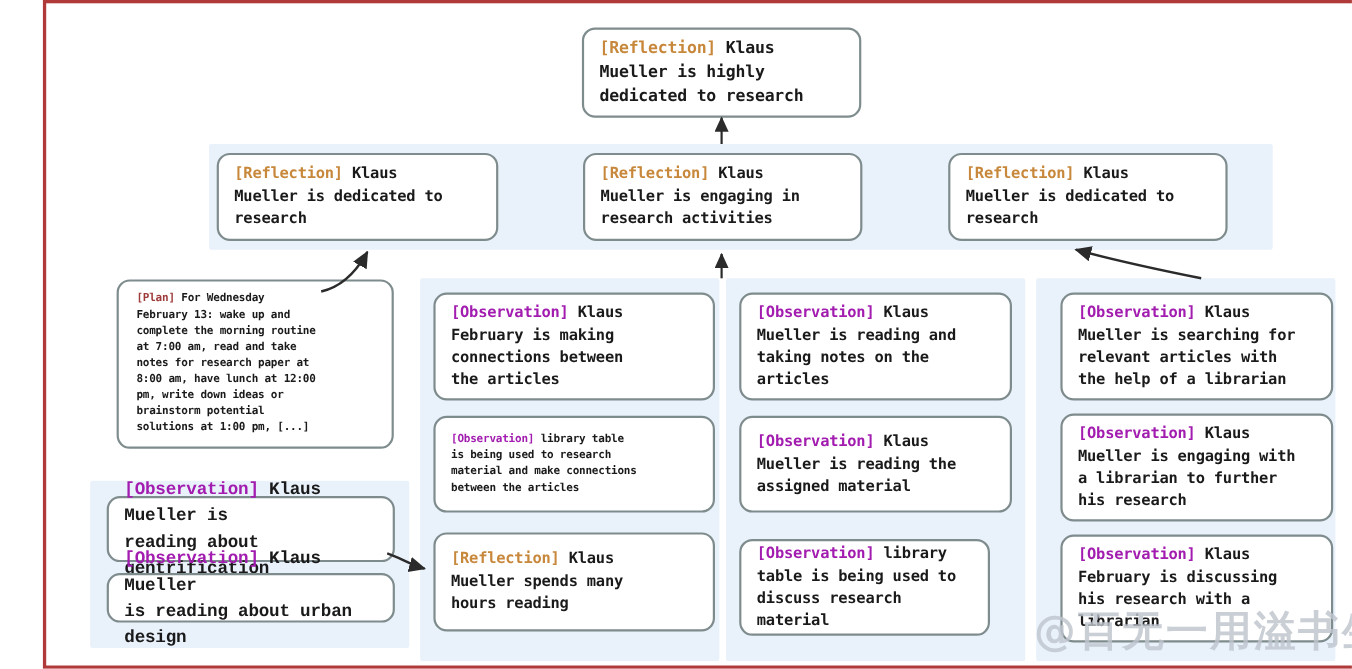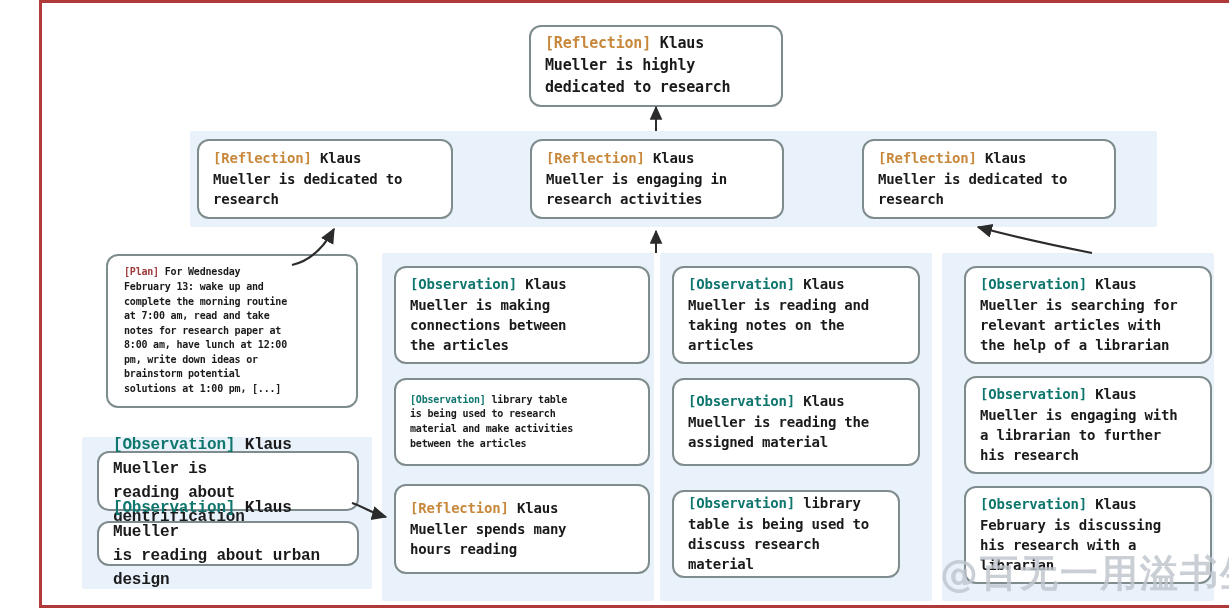--- a/index.html
+++ b/index.html
@@ -52,21 +52,21 @@
     font-family:"DejaVu Sans Mono", monospace;
     font-weight:bold;
     color:#1a1a1a;
     letter-spacing:-0.2px;
     line-height:1.42;
     white-space:pre-wrap;
     word-break:normal;
   }
   .tag{ font-weight:bold; }
   .tag-reflection{ color:#c8883c; }
-  .tag-observation{ color:#0f766e; }
+  .tag-observation{ color:#a21caf; }
   .tag-plan{ color:#9e3b3b; }
 
   .fs15 .txt{ font-size:15px; line-height:1.45; }
   .fs14 .txt{ font-size:14px; line-height:1.46; }
   .fs12 .txt{ font-size:16px; line-height:1.5;font-family:Liberation Mono, monospace; }
   .fs11 .txt{ font-size:10px; line-height:1.46; }
 
   .watermark{
     position:absolute;
     z-index:9;
@@ -157,29 +157,29 @@
 reading about gentrification</span></div>
     </div>
 
     <div class="node fs12" style="left:55px; top:518px; width:262px; height:45px;">
       <div class="txt"><span class="tag tag-observation">[Observation]</span><span> Klaus Mueller
 is reading about urban design</span></div>
     </div>
 
     <div class="node fs14" style="left:352px; top:263px; width:256px; height:98px;">
       <div class="txt"><span class="tag tag-observation">[Observation]</span><span> Klaus
-Mueller is making
+February is making
 connections between
 the articles</span></div>
     </div>
 
     <div class="node fs11" style="left:352px; top:375px; width:256px; height:88px;">
       <div class="txt"><span class="tag tag-observation">[Observation]</span><span> library table
 is being used to research
-material and make activities
+material and make connections
 between the articles</span></div>
     </div>
 
     <div class="node fs14" style="left:352px; top:481px; width:256px; height:90px;">
       <div class="txt"><span class="tag tag-reflection">[Reflection]</span><span> Klaus
 Mueller spends many
 hours reading</span></div>
     </div>
 
     <div class="node fs14" style="left:630px; top:263px; width:248px; height:98px;">

